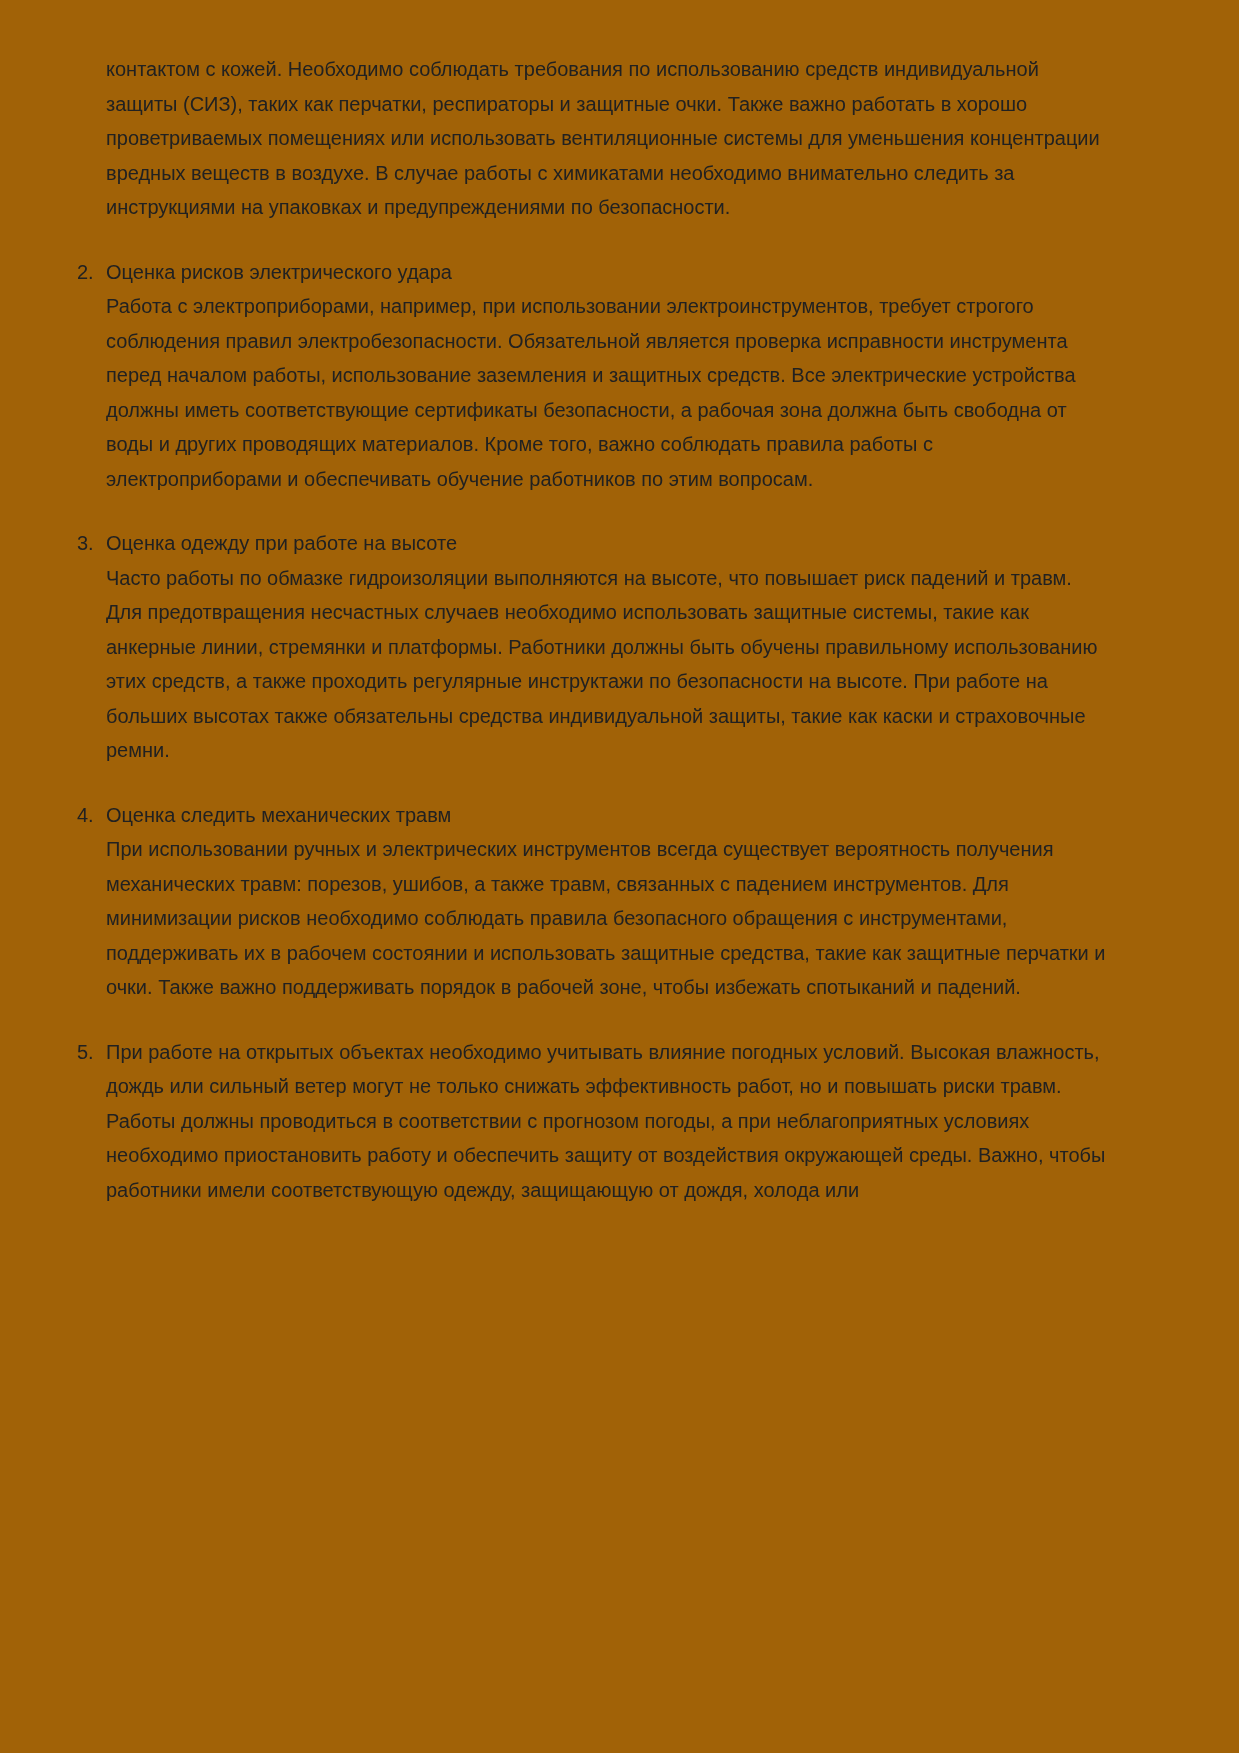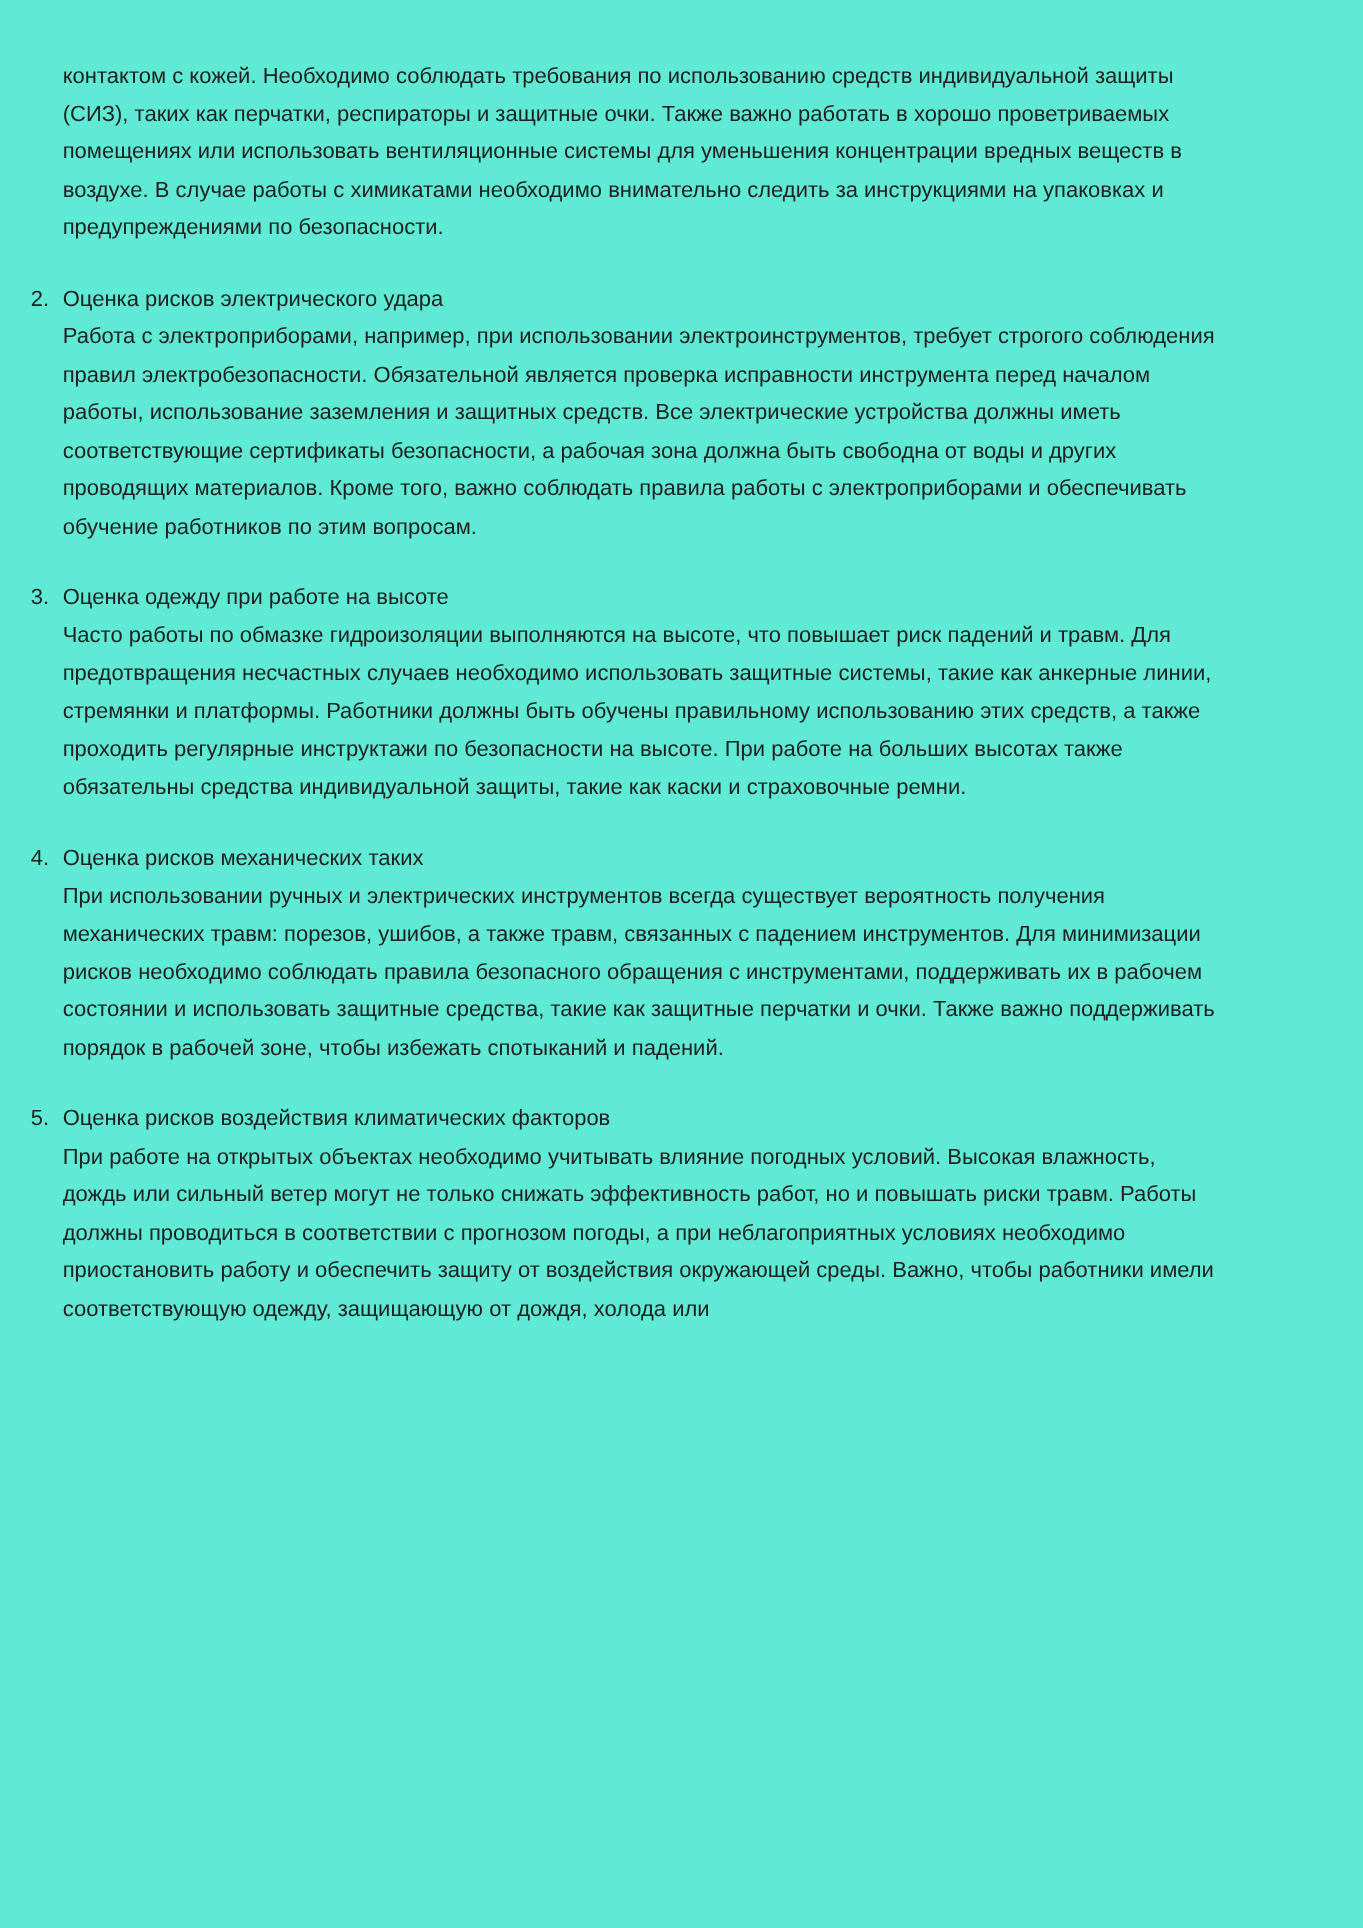--- a/index.html
+++ b/index.html
@@ -4,22 +4,22 @@
 <style>
   html, body {
     margin: 0;
     padding: 0;
     background: #ffffff;
   }
   .page {
     width: 1239px;
     min-height: 1753px;
     box-sizing: border-box;
-    padding: 52px 129px 40px 57px;
-    background: #5eead4;
+    padding: 52px 129px 40px 106px;
+    background: #a16207;
     font-family: "Liberation Sans", sans-serif;
     font-size: 20px;
     line-height: 34.5px;
     color: #212121;
   }
   .intro-paragraph {
     margin: 0 0 30px 0;
   }
   .risk-list {
     margin: 0;
@@ -62,25 +62,24 @@
     </div>
 
     <div class="list-item">
       <span class="item-number">3.</span>
       <div class="item-title">Оценка одежду при работе на высоте</div>
       <p class="item-body">Часто работы по обмазке гидроизоляции выполняются на высоте, что повышает риск падений и травм. Для предотвращения несчастных случаев необходимо использовать защитные системы, такие как анкерные линии, стремянки и платформы. Работники должны быть обучены правильному использованию этих средств, а также проходить регулярные инструктажи по безопасности на высоте. При работе на больших высотах также обязательны средства индивидуальной защиты, такие как каски и страховочные ремни.</p>
     </div>
 
     <div class="list-item">
       <span class="item-number">4.</span>
-      <div class="item-title">Оценка рисков механических таких</div>
+      <div class="item-title">Оценка следить механических травм</div>
       <p class="item-body">При использовании ручных и электрических инструментов всегда существует вероятность получения механических травм: порезов, ушибов, а также травм, связанных с падением инструментов. Для минимизации рисков необходимо соблюдать правила безопасного обращения с инструментами, поддерживать их в рабочем состоянии и использовать защитные средства, такие как защитные перчатки и очки. Также важно поддерживать порядок в рабочей зоне, чтобы избежать спотыканий и падений.</p>
     </div>
 
     <div class="list-item">
       <span class="item-number">5.</span>
-      <div class="item-title">Оценка рисков воздействия климатических факторов</div>
       <p class="item-body">При работе на открытых объектах необходимо учитывать влияние погодных условий. Высокая влажность, дождь или сильный ветер могут не только снижать эффективность работ, но и повышать риски травм. Работы должны проводиться в соответствии с прогнозом погоды, а при неблагоприятных условиях необходимо приостановить работу и обеспечить защиту от воздействия окружающей среды. Важно, чтобы работники имели соответствующую одежду, защищающую от дождя, холода или</p>
     </div>
 
   </div>
 
 </div>
 
 </body></html>

